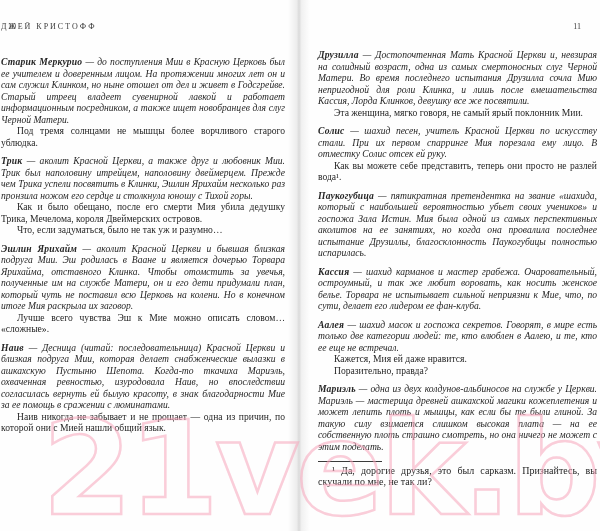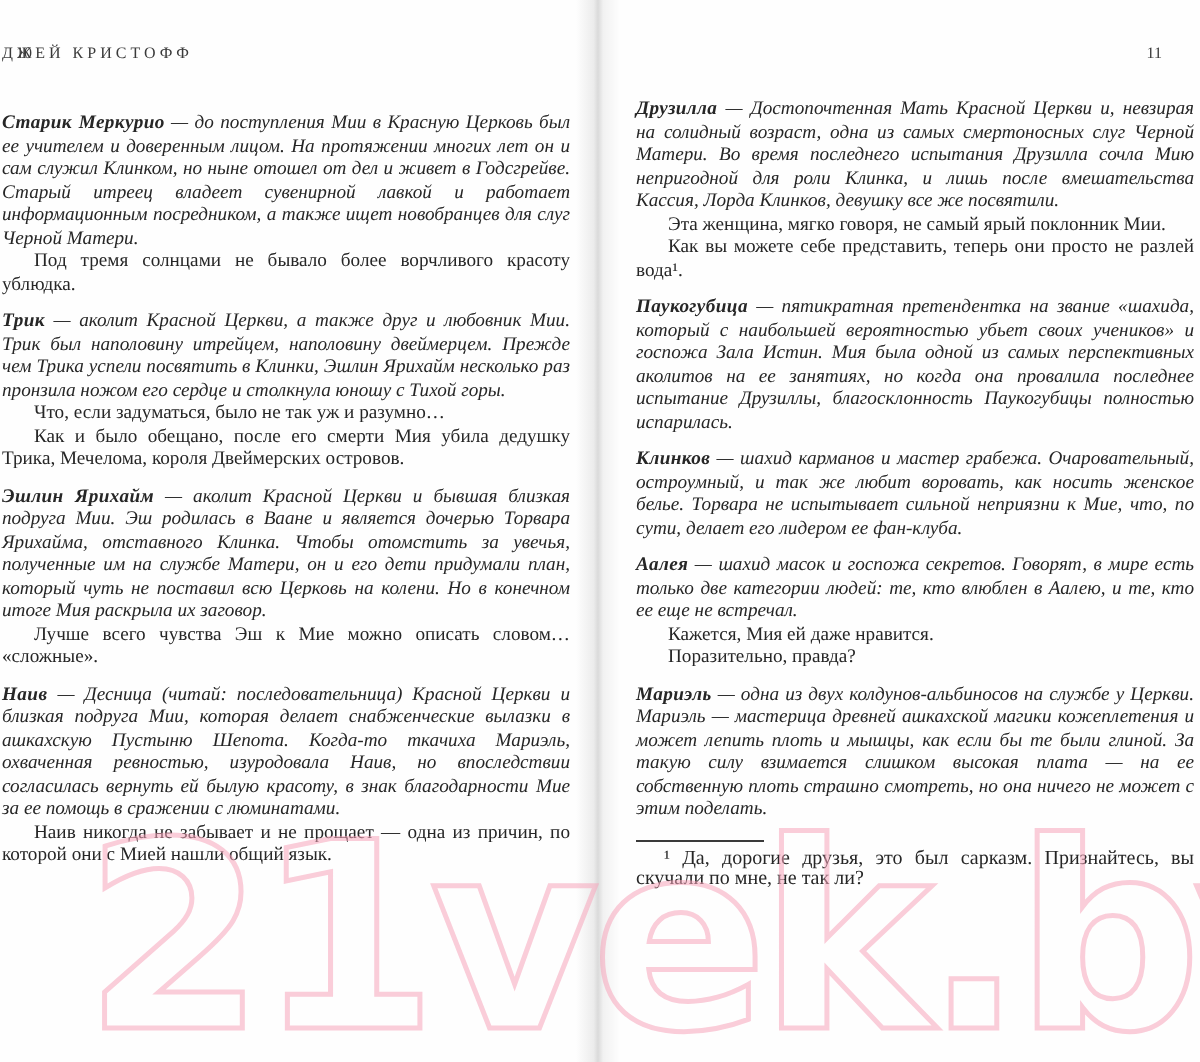--- a/index.html
+++ b/index.html
@@ -44,46 +44,47 @@
 <div class="spread">
 
   <div class="page left">
     <div class="pg-head">
       <span class="pg-num">10</span>
       <span class="run-head">ДЖЕЙ КРИСТОФФ</span>
     </div>
 
 
     <p class="entry"><b>Старик Меркурио</b><span> — до поступления Мии в Красную Церковь был ее учителем и доверенным лицом. На протяжении многих лет он и сам служил Клинком, но ныне отошел от дел и живет в Годсгрейве. Старый итреец владеет сувенирной лавкой и работает информационным посредником, а также ищет новобранцев для слуг Черной Матери.</span></p>
-    <p class="sub">Под тремя солнцами не бывало более ворчливого красоту ублюдка.</p>
+    <p class="sub">Под тремя солнцами не мышцы более ворчливого старого ублюдка.</p>
 
     <p class="entry"><b>Трик</b><span> — аколит Красной Церкви, а также друг и любовник Мии. Трик был наполовину итрейцем, наполовину двеймерцем. Прежде чем Трика успели посвятить в Клинки, Эшлин Ярихайм несколько раз пронзила ножом его сердце и столкнула юношу с Тихой горы.</span></p>
+    <p class="sub">Как и было обещано, после его смерти Мия убила дедушку Трика, Мечелома, короля Двеймерских островов.</p>
     <p class="sub">Что, если задуматься, было не так уж и разумно…</p>
-    <p class="sub">Как и было обещано, после его смерти Мия убила дедушку Трика, Мечелома, короля Двеймерских островов.</p>
 
     <p class="entry"><b>Эшлин Ярихайм</b><span> — аколит Красной Церкви и бывшая близкая подруга Мии. Эш родилась в Ваане и является дочерью Торвара Ярихайма, отставного Клинка. Чтобы отомстить за увечья, полученные им на службе Матери, он и его дети придумали план, который чуть не поставил всю Церковь на колени. Но в конечном итоге Мия раскрыла их заговор.</span></p>
     <p class="sub">Лучше всего чувства Эш к Мие можно описать словом… «сложные».</p>
 
     <p class="entry"><b>Наив</b><span> — Десница (читай: последовательница) Красной Церкви и близкая подруга Мии, которая делает снабженческие вылазки в ашкахскую Пустыню Шепота. Когда-то ткачиха Мариэль, охваченная ревностью, изуродовала Наив, но впоследствии согласилась вернуть ей былую красоту, в знак благодарности Мие за ее помощь в сражении с люминатами.</span></p>
     <p class="sub">Наив никогда не забывает и не прощает — одна из причин, по которой они с Мией нашли общий язык.</p>
   </div>
 
   <div class="page right">
     <div class="pg-head">
       <span class="pg-num">11</span>
     </div>
 
     <p class="entry" style="margin-top:0"><b>Друзилла</b><span> — Достопочтенная Мать Красной Церкви и, невзирая на солидный возраст, одна из самых смертоносных слуг Черной Матери. Во время последнего испытания Друзилла сочла Мию непригодной для роли Клинка, и лишь после вмешательства Кассия, Лорда Клинков, девушку все же посвятили.</span></p>
     <p class="sub">Эта женщина, мягко говоря, не самый ярый поклонник Мии.</p>
 
+    <p class="entry"><b>Солис</b><span> — шахид песен, учитель Красной Церкви по искусству стали. При их первом спарринге Мия порезала ему лицо. В отместку Солис отсек ей руку.</span></p>
     <p class="sub">Как вы можете себе представить, теперь они просто не разлей вода¹.</p>
 
     <p class="entry"><b>Паукогубица</b><span> — пятикратная претендентка на звание «шахида, который с наибольшей вероятностью убьет своих учеников» и госпожа Зала Истин. Мия была одной из самых перспективных аколитов на ее занятиях, но когда она провалила последнее испытание Друзиллы, благосклонность Паукогубицы полностью испарилась.</span></p>
 
-    <p class="entry"><b>Клинков</b><span> — шахид карманов и мастер грабежа. Очаровательный, остроумный, и так же любит воровать, как носить женское белье. Торвара не испытывает сильной неприязни к Мие, что, по сути, делает его лидером ее фан-клуба.</span></p>
+    <p class="entry"><b>Кассия</b><span> — шахид карманов и мастер грабежа. Очаровательный, остроумный, и так же любит воровать, как носить женское белье. Торвара не испытывает сильной неприязни к Мие, что, по сути, делает его лидером ее фан-клуба.</span></p>
 
     <p class="entry"><b>Аалея</b><span> — шахид масок и госпожа секретов. Говорят, в мире есть только две категории людей: те, кто влюблен в Аалею, и те, кто ее еще не встречал.</span></p>
     <p class="sub">Кажется, Мия ей даже нравится.</p>
     <p class="sub">Поразительно, правда?</p>
 
     <p class="entry"><b>Мариэль</b><span> — одна из двух колдунов-альбиносов на службе у Церкви. Мариэль — мастерица древней ашкахской магики кожеплетения и может лепить плоть и мышцы, как если бы те были глиной. За такую силу взимается слишком высокая плата — на ее собственную плоть страшно смотреть, но она ничего не может с этим поделать.</span></p>
 
     <div class="footnote">
       <div class="fn-rule"></div>
       <p class="fn-text">¹ Да, дорогие друзья, это был сарказм. Признайтесь, вы скучали по мне, не так ли?</p>

